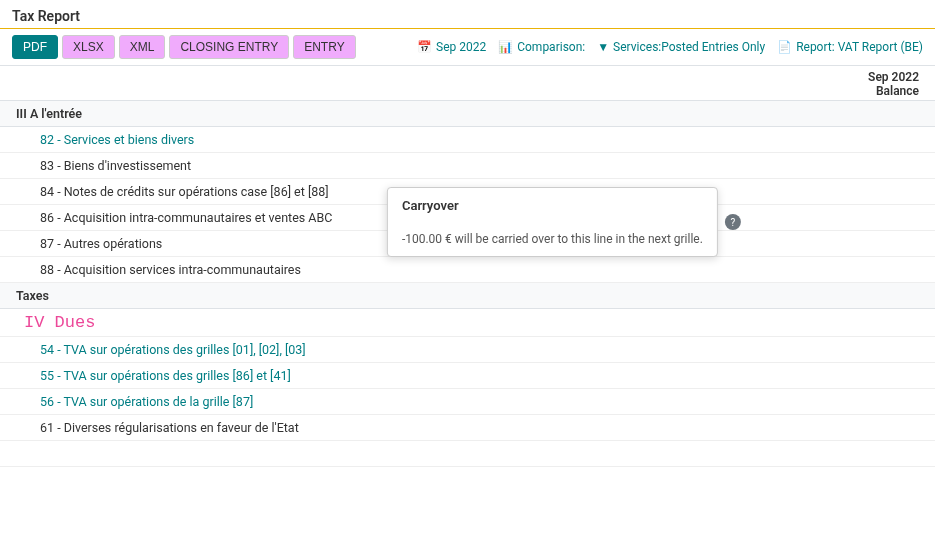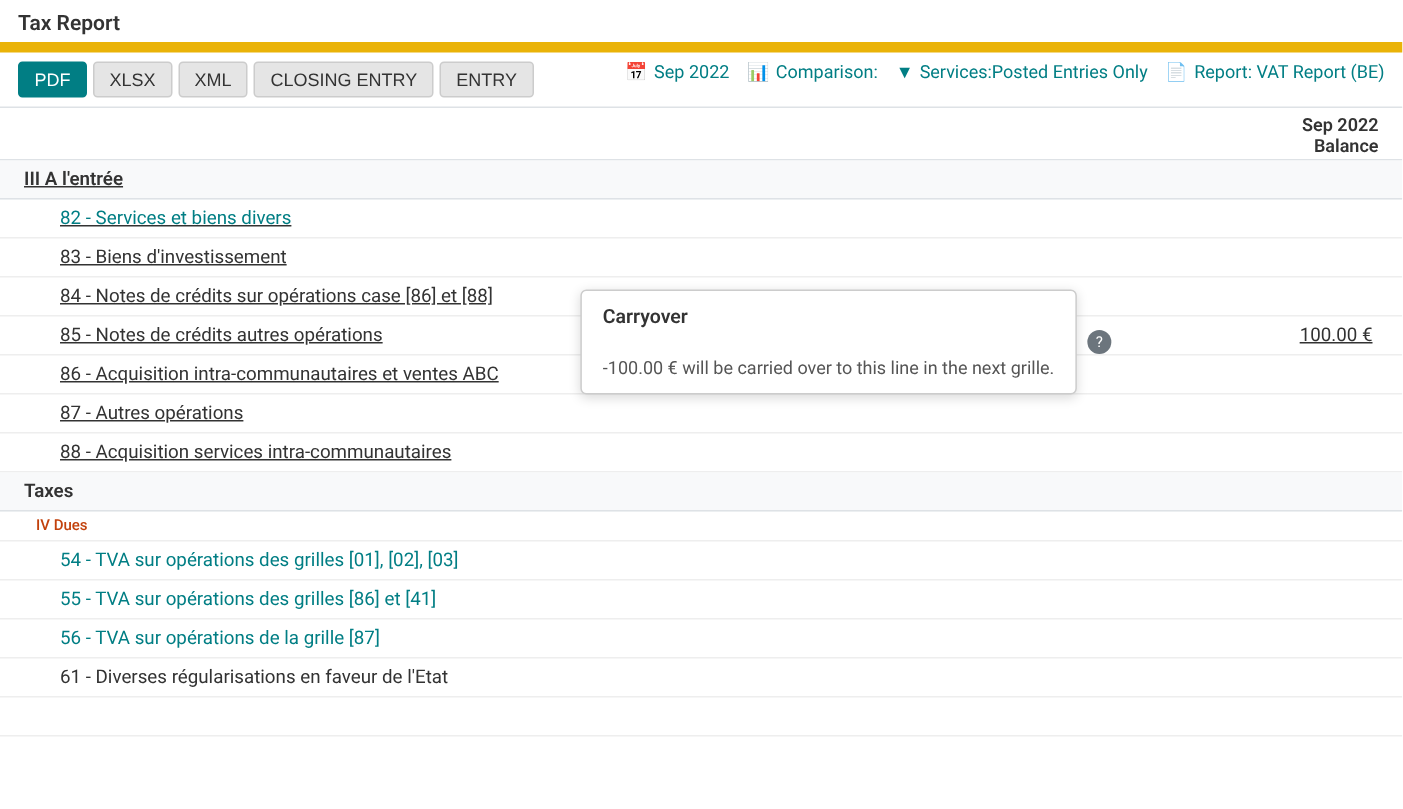--- a/index.html
+++ b/index.html
@@ -7,46 +7,46 @@
       font-family: -apple-system, BlinkMacSystemFont, 'Segoe UI', Roboto, sans-serif;
       font-size: 13px;
       background: #fff;
       color: #333;
     }
     .window-title {
       padding: 8px 12px 4px;
       font-size: 14px;
       font-weight: 600;
       color: #333;
-      border-bottom: 7px solid #eab308;
+      border-bottom: 1px solid #eab308;
     }
     .toolbar {
       display: flex;
-      align-items: flex-start;
+      align-items: center;
       padding: 6px 12px;
       border-bottom: 1px solid #dee2e6;
       gap: 4px;
     }
     .btn {
       padding: 4px 10px;
       border: 1px solid #ccc;
       border-radius: 3px;
       cursor: pointer;
       font-size: 12px;
       font-weight: 500;
       background: #fff;
       color: #333;
     }
     .btn-primary {
       background: #017e84;
       color: #fff;
       border-color: #017e84;
     }
     .btn-secondary {
-      background: #e5e5e5;
+      background: #f0abfc;
       color: #333;
       border-color: #ccc;
     }
     .toolbar-right {
       margin-left: auto;
       display: flex;
       align-items: center;
       gap: 12px;
       font-size: 12px;
       color: #555;
@@ -72,40 +72,40 @@
     }
     .col-header {
       font-size: 12px;
       font-weight: 600;
       text-align: right;
       min-width: 100px;
       color: #333;
     }
     .section-group {
       padding: 0;
-      text-decoration: underline;
     }
     .section-header {
       display: flex;
       align-items: center;
       padding: 5px 16px;
       background: #f8f9fa;
       font-weight: 600;
       font-size: 12.5px;
       border-bottom: 1px solid #dee2e6;
       color: #333;
     }
     .subsection-header {
       display: flex;
       align-items: center;
       padding: 4px 24px;
       font-weight: 500;
-      font-size: 10px;
+      font-size: 17px;
       border-bottom: 1px solid #eee;
-      color: #c2410c;
+      color: #ec4899;
+      font-family: Liberation Mono, monospace;
     }
     .data-row {
       display: flex;
       align-items: center;
       padding: 4px 16px 4px 40px;
       border-bottom: 1px solid #eee;
       min-height: 26px;
     }
     .row-label {
       flex: 1;
@@ -218,24 +218,20 @@
       <div class="row-label">84 - Notes de crédits sur opérations case [86] et [88]</div>
       <div class="row-value"></div>
 
       <div class="tooltip-container" style="top:8px; left:420px;">
         <div class="tooltip-title">Carryover</div>
         <div class="tooltip-body">-100.00 € will be carried over to this line in the next grille.</div>
         <div class="tooltip-help">?</div>
       </div>
     </div>
     <div class="data-row">
-      <div class="row-label">85 - Notes de crédits autres opérations</div>
-      <div class="row-value">100.00 €</div>
-    </div>
-    <div class="data-row">
       <div class="row-label">86 - Acquisition intra-communautaires et ventes ABC</div>
       <div class="row-value"></div>
     </div>
     <div class="data-row">
       <div class="row-label">87 - Autres opérations</div>
       <div class="row-value"></div>
     </div>
     <div class="data-row">
       <div class="row-label">88 - Acquisition services intra-communautaires</div>
       <div class="row-value"></div>

